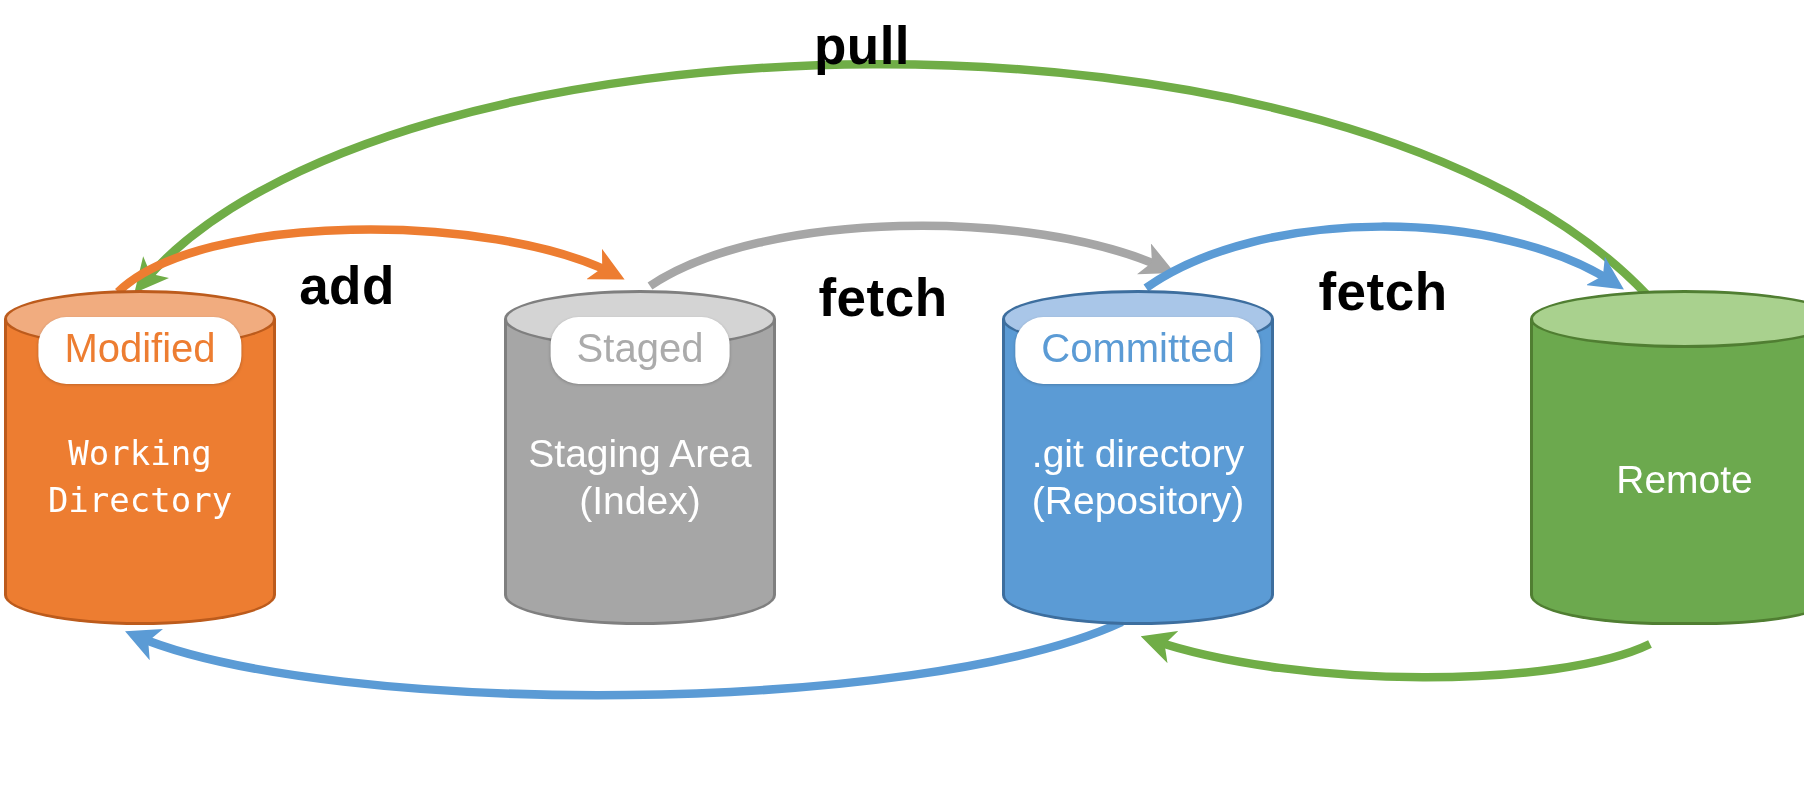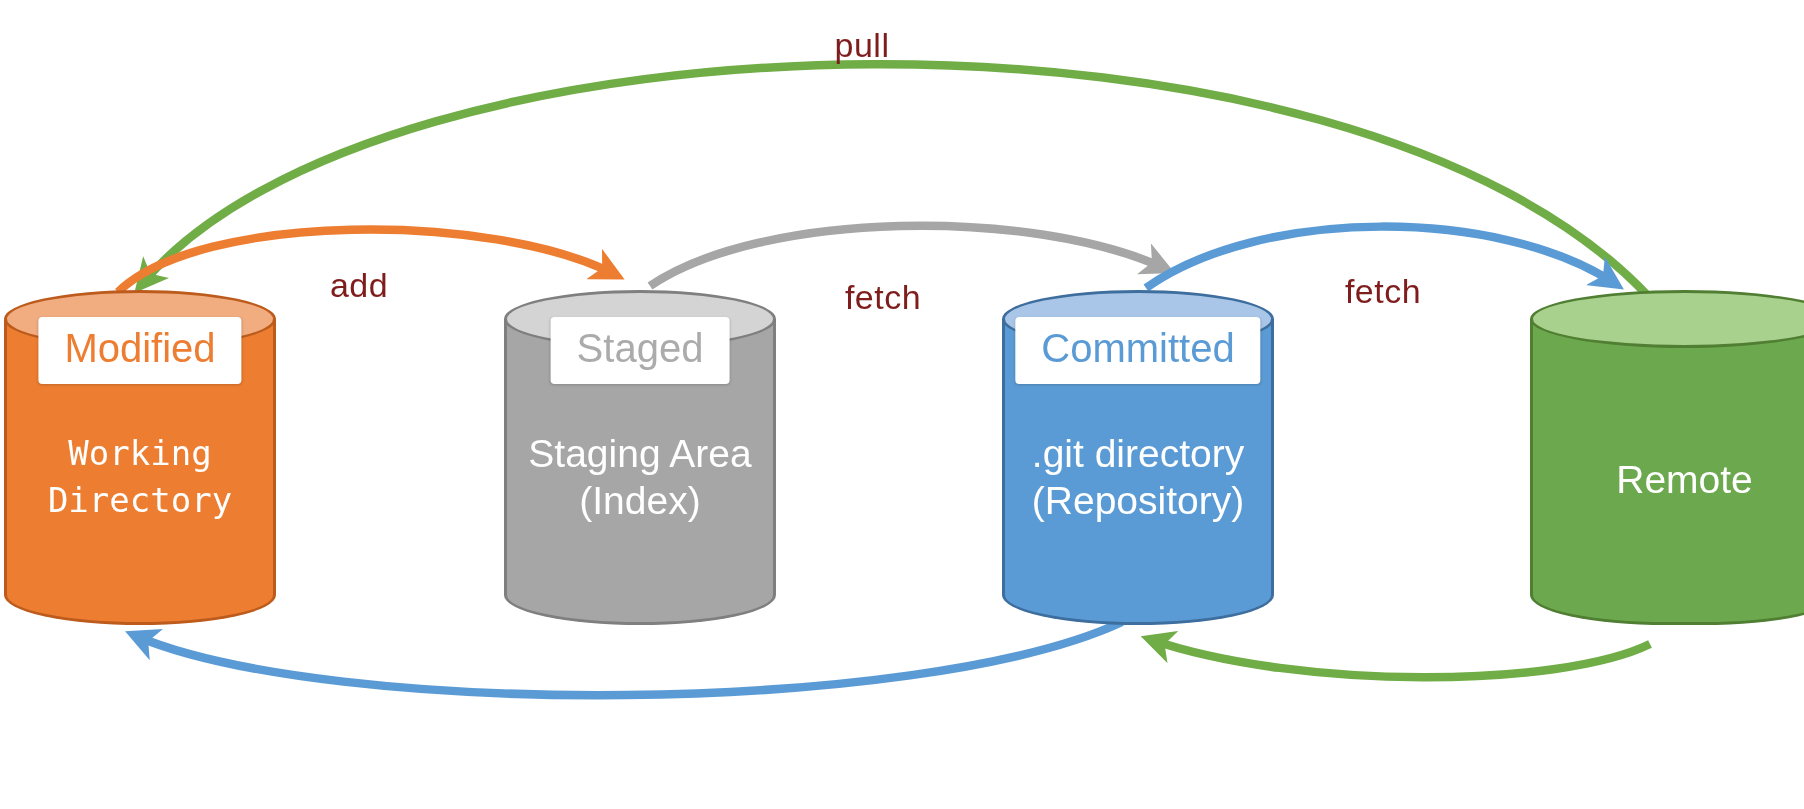--- a/index.html
+++ b/index.html
@@ -6,41 +6,41 @@
   .stage {
     position:relative; width:1804px; height:809px; overflow:hidden;
     background:#ffffff;
     font-family:"Liberation Sans", sans-serif;
   }
   svg.arrows { position:absolute; left:0; top:0; z-index:1; }
   .arrow { fill:none; stroke-width:8.5; }
 
   .arrow-label {
     position:absolute; z-index:5; transform:translate(-50%,-50%);
-    font-size:34px; font-weight:400; color:#7f1d1d; white-space:nowrap;
+    font-size:53px; font-weight:700; color:#000000; white-space:nowrap;
     letter-spacing:0.5px;
   }
 
   .cylinder { position:absolute; top:290px; width:272px; height:335px; z-index:2; }
   .cyl-body {
     position:absolute; left:0; right:0; top:29px; bottom:0;
     background:var(--body); box-sizing:border-box;
     border:3px solid var(--edge); border-top:none;
     border-radius:0 0 136px 136px / 0 0 30px 30px;
     z-index:1;
   }
   .cyl-top {
     position:absolute; left:0; right:0; top:0; height:58px;
     background:var(--top); box-sizing:border-box;
     border:3px solid var(--edge); border-radius:50%;
     z-index:2;
   }
   .badge {
     position:absolute; z-index:3; top:27px; left:50%; transform:translateX(-50%);
-    background:#ffffff; border-radius:4px; padding:9px 26px 13px 26px;
+    background:#ffffff; border-radius:28px; padding:9px 26px 13px 26px;
     font-size:40px; color:var(--badge); white-space:nowrap;
     box-shadow:0 1px 3px rgba(0,0,0,0.18);
   }
   .cyl-label {
     position:absolute; z-index:3; left:-10px; right:-10px; top:140px;
     text-align:center; color:#ffffff; font-size:39px; line-height:47px;
     font-weight:300;
   }
   .cyl-label.mono {
     font-family:"DejaVu Sans Mono", monospace; font-size:34px; font-weight:normal;
@@ -76,21 +76,21 @@
 
     <path class="arrow" d="M 1648,296 C 1350,-22 380,0 142,284" marker-end="url(#mh-pull)" stroke="#70AD47"></path>
     <path class="arrow" d="M 118,292 C 200,212 492,212 614,274" marker-end="url(#mh-add)" stroke="#ED7D31"></path>
     <path class="arrow" d="M 650,286 C 762,210 1032,208 1164,268" marker-end="url(#mh-commit)" stroke="#A6A6A6"></path>
     <path class="arrow" d="M 1146,288 C 1262,206 1500,208 1614,283" marker-end="url(#mh-push)" stroke="#5B9BD5"></path>
     <path class="arrow" d="M 1122,622 C 920,716 330,718 136,636" marker-end="url(#mh-checkout)" stroke="#5B9BD5"></path>
     <path class="arrow" d="M 1650,644 C 1560,688 1300,690 1152,640" marker-end="url(#mh-fetch-clone)" stroke="#70AD47"></path>
   </svg>
 
   <div class="arrow-label" style="left:862px; top:45px">pull</div>
-  <div class="arrow-label" style="left:359px; top:285px">add</div>
+  <div class="arrow-label" style="left:347px; top:285px">add</div>
   <div class="arrow-label" style="left:883px; top:297px">fetch</div>
   <div class="arrow-label" style="left:1383px; top:291px">fetch</div>
 
   <div class="cylinder" style="left: 4px; --body: #ED7D31; --top: #F1AC7F; --edge: #BC5B1C; --badge: #ED7D31;">
     <div class="cyl-body"></div>
     <div class="cyl-top"></div>
     <div class="badge">Modified</div>
     <div class="cyl-label mono">
       <div>Working</div>
       <div>Directory</div>

